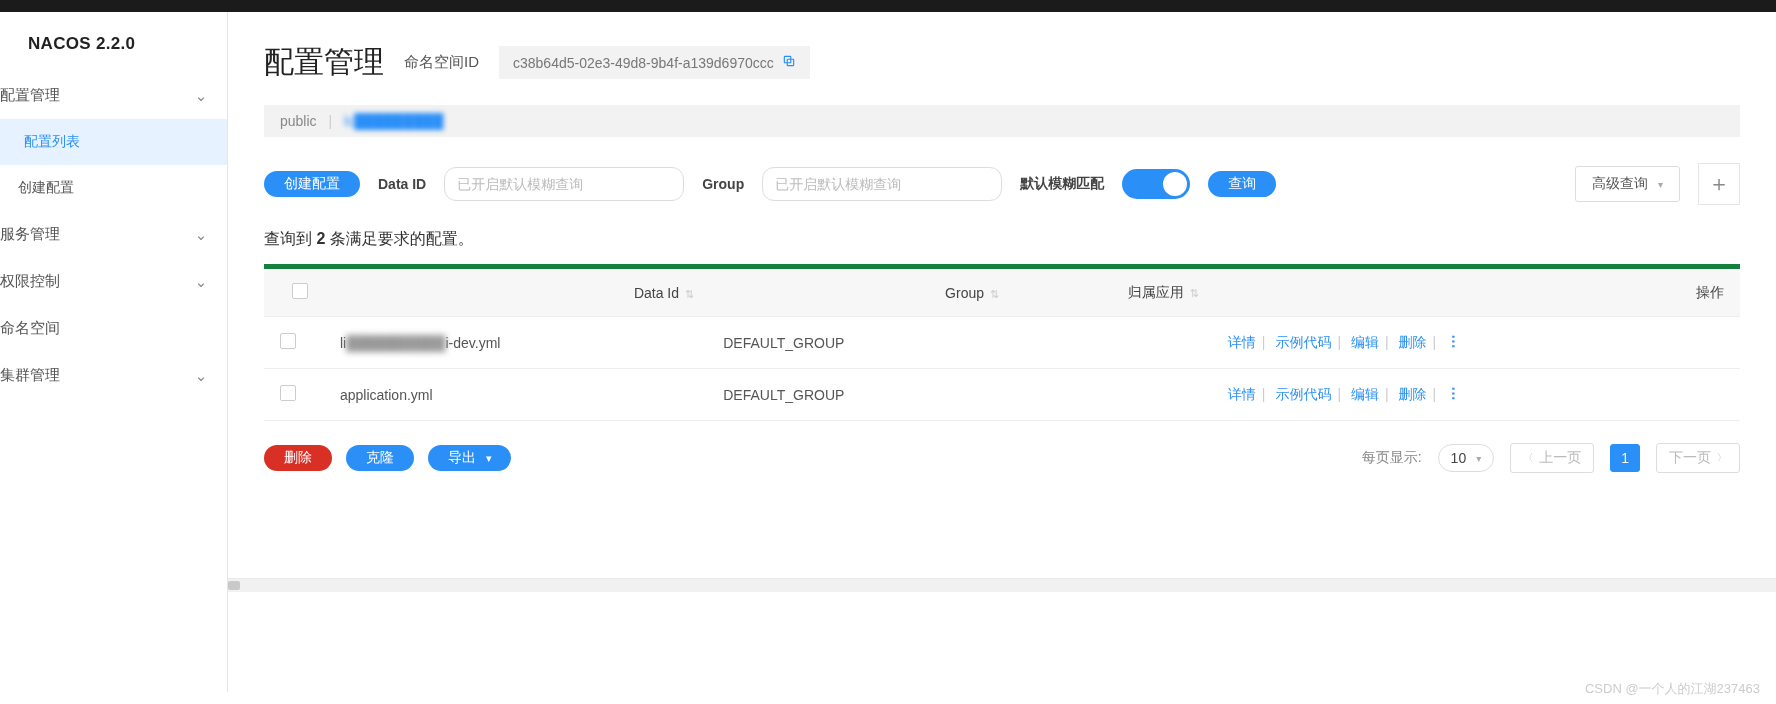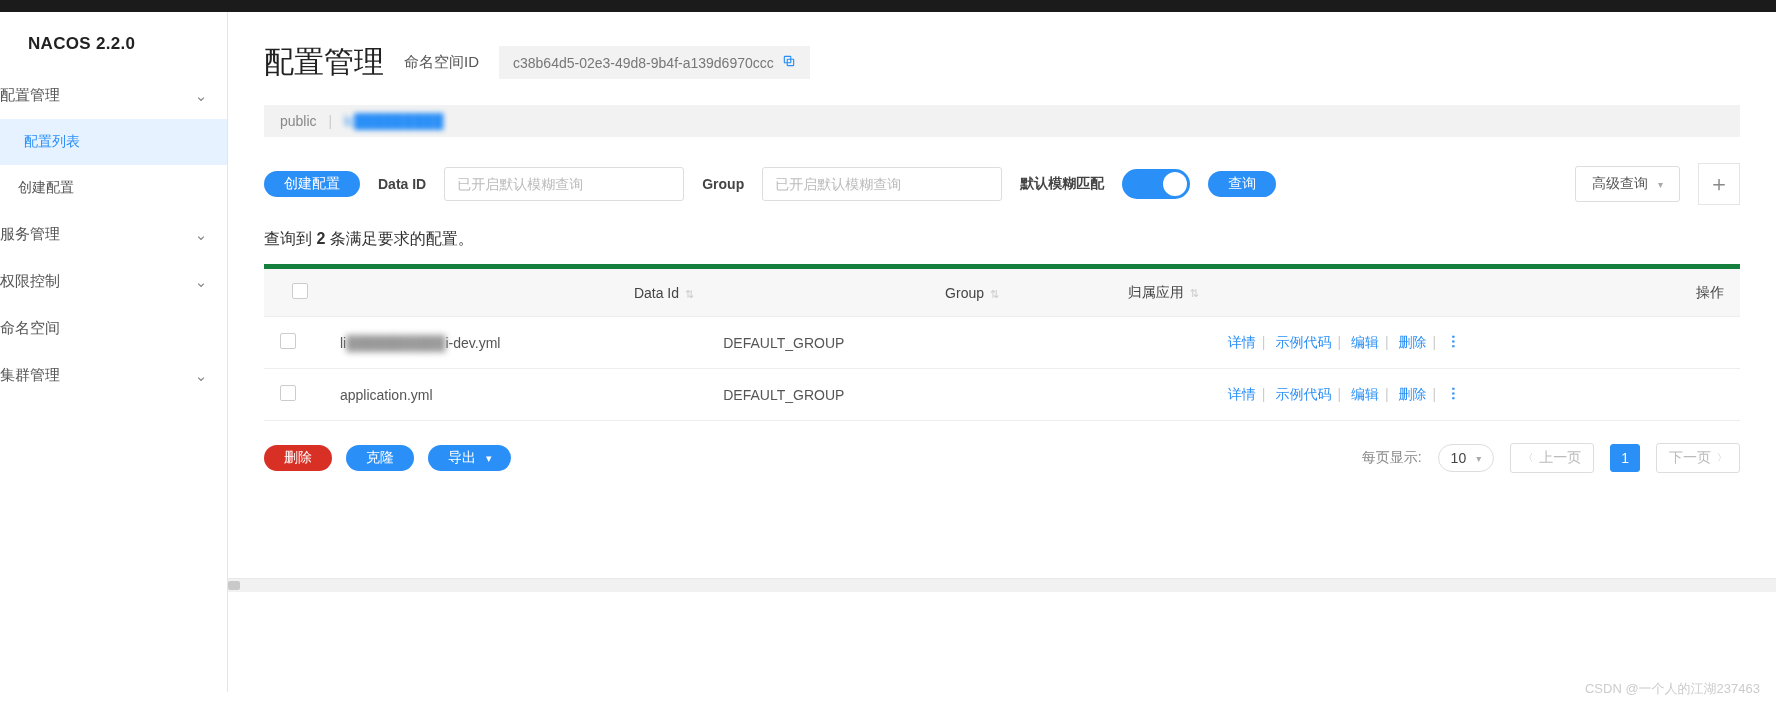--- a/index.html
+++ b/index.html
@@ -21,21 +21,21 @@
   .ns-value { background: #f2f2f2; padding: 8px 14px; color: #777; font-size: 14px; display: inline-flex; align-items: center; gap: 8px; }
   .copy-icon { color: #2a8ff7; cursor: pointer; }
   .tabs-bar { background: #f2f2f2; padding: 8px 16px; margin-right: 36px; margin-bottom: 26px; }
   .tabs-bar a { color: #2a8ff7; text-decoration: none; }
   .tabs-bar .sep { color: #ccc; margin: 0 8px; }
   .tabs-bar .cur { color: #2a8ff7; filter: blur(2.5px); }
   .toolbar { display: flex; align-items: center; gap: 18px; margin-right: 36px; flex-wrap: wrap; }
   .btn { padding: 4px 20px; border: none; border-radius: 14px; font-size: 14px; cursor: pointer; background: #2a8ff7; color: #fff; }
   .btn.red { background: #d93026; }
   .field-label { font-weight: 700; color: #444; }
-  .input { border: 1px solid #ddd; border-radius: 3px; padding: 8px 12px; font-size: 14px; color: #333; background:#fff; }
+  .input { border: 1px solid #ddd; border-radius: 12px; padding: 8px 12px; font-size: 14px; color: #333; background:#fff; }
   .input::placeholder { color: #bbb; }
   .switch { width: 68px; height: 30px; border-radius: 15px; background: #2a8ff7; position: relative; cursor: pointer; }
   .switch::after { content: ""; position: absolute; right: 3px; top: 3px; width: 24px; height: 24px; border-radius: 50%; background: #fff; }
   .select-like { border: 1px solid #ddd; padding: 8px 16px; border-radius: 3px; display: inline-flex; align-items: center; gap: 10px; color:#555; cursor:pointer; }
   .plus-btn { flex:0 0 auto; width: 42px; height: 42px; border: 1px solid #e5e5e5; display:flex; align-items:center; justify-content:center; color:#888; font-size:22px; cursor:pointer; }
   .toolbar2 { margin-top: 14px; }
   .result-text { margin: 24px 0 14px 0; font-size: 16px; color: #333; }
   .result-text b { font-weight: 700; }
   .table { width: calc(100% - 36px); border-collapse: collapse; }
   .table th { background: #f7f7f7; text-align: right; font-weight: 400; color: #444; padding: 14px 16px; font-size: 14px; border-top:5px solid #15803d; border-bottom:1px solid #eee; }

